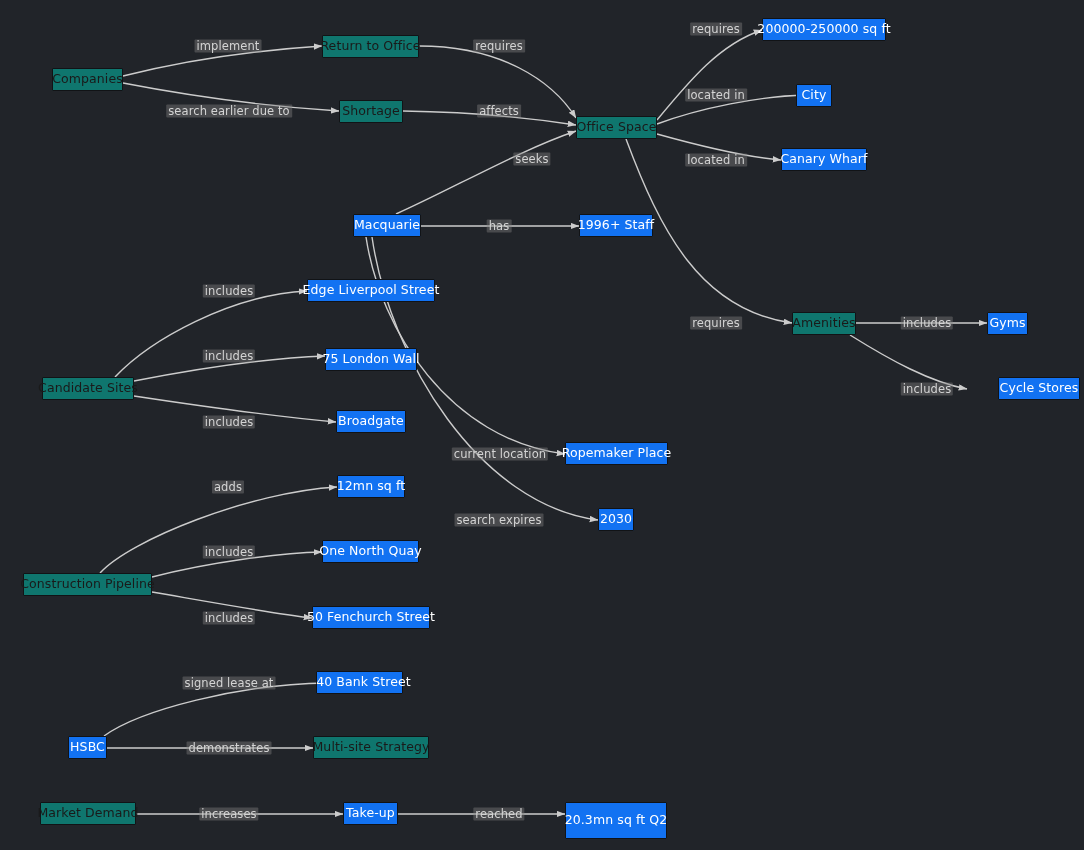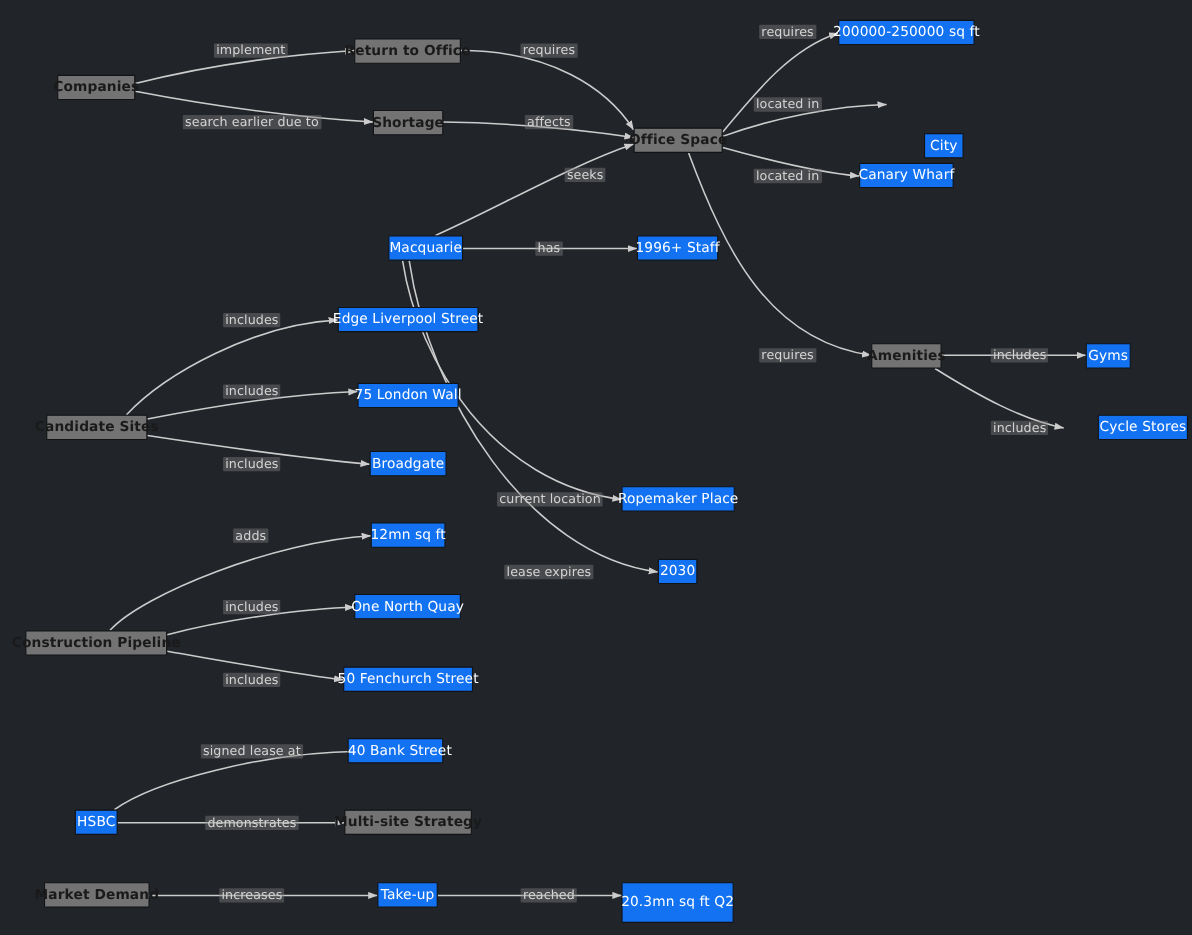--- a/index.html
+++ b/index.html
@@ -38,23 +38,23 @@
     font-size: 12.5px;
     line-height: 1;
     white-space: nowrap;
     letter-spacing: 0.1px;
     padding: 0 8px;
     height: 23px;
     border-radius: 1px;
     cursor: pointer;
   }
   .node.concept {
-    background: #737373;
+    background: #0f766e;
     color: #1a1a1a;
-    font-weight: 700;
+    font-weight: 400;
   }
   .node.entity {
     background: #1272F2;
     color: #ffffff;
     font-weight: 400;
   }
   .edge-label {
     position: absolute;
     transform: translate(-50%, -50%);
     background: rgba(128,128,128,0.42);
@@ -116,36 +116,36 @@
       <div class="edge-label" style="left: 716px; top: 95px;">located in</div>
       <div class="edge-label" style="left: 716px; top: 160px;">located in</div>
       <div class="edge-label" style="left: 716px; top: 323px;">requires</div>
       <div class="edge-label" style="left: 499px; top: 226px;">has</div>
       <div class="edge-label" style="left: 927px; top: 323px;">includes</div>
       <div class="edge-label" style="left: 927px; top: 389px;">includes</div>
       <div class="edge-label" style="left: 229px; top: 291px;">includes</div>
       <div class="edge-label" style="left: 229px; top: 356px;">includes</div>
       <div class="edge-label" style="left: 229px; top: 422px;">includes</div>
       <div class="edge-label" style="left: 500px; top: 454px;">current location</div>
-      <div class="edge-label" style="left: 499px; top: 520px;">lease expires</div>
+      <div class="edge-label" style="left: 499px; top: 520px;">search expires</div>
       <div class="edge-label" style="left: 228px; top: 487px;">adds</div>
       <div class="edge-label" style="left: 229px; top: 552px;">includes</div>
       <div class="edge-label" style="left: 229px; top: 618px;">includes</div>
       <div class="edge-label" style="left: 229px; top: 683px;">signed lease at</div>
       <div class="edge-label" style="left: 229px; top: 748px;">demonstrates</div>
       <div class="edge-label" style="left: 229px; top: 814px;">increases</div>
       <div class="edge-label" style="left: 499px; top: 814px;">reached</div>
     </div>
   <div id="node-layer">
       <div class="node concept" style="left: 52px; top: 68px; width: 71px; height: 23px;">Companies</div>
       <div class="node concept" style="left: 322px; top: 35px; width: 97px; height: 23px;">Return to Office</div>
       <div class="node concept" style="left: 339px; top: 100px; width: 64px; height: 23px;">Shortage</div>
       <div class="node concept" style="left: 576px; top: 116px; width: 81px; height: 23px;">Office Space</div>
       <div class="node entity" style="left: 762px; top: 18px; width: 124px; height: 23px;">200000-250000 sq ft</div>
-      <div class="node entity" style="left: 840px; top: 84px; width: 36px; height: 23px; margin-top: 37px;">City</div>
+      <div class="node entity" style="left: 796px; top: 84px; width: 36px; height: 23px;">City</div>
       <div class="node entity" style="left: 781px; top: 148px; width: 86px; height: 23px;">Canary Wharf</div>
       <div class="node entity" style="left: 353px; top: 214px; width: 68px; height: 23px;">Macquarie</div>
       <div class="node entity" style="left: 579px; top: 214px; width: 74px; height: 23px;">1996+ Staff</div>
       <div class="node concept" style="left: 792px; top: 312px; width: 64px; height: 23px;">Amenities</div>
       <div class="node entity" style="left: 987px; top: 312px; width: 41px; height: 23px;">Gyms</div>
       <div class="node entity" style="left: 998px; top: 377px; width: 82px; height: 23px;">Cycle Stores</div>
       <div class="node concept" style="left: 42px; top: 377px; width: 92px; height: 23px;">Candidate Sites</div>
       <div class="node entity" style="left: 307px; top: 279px; width: 128px; height: 23px;">Edge Liverpool Street</div>
       <div class="node entity" style="left: 325px; top: 348px; width: 92px; height: 23px;">75 London Wall</div>
       <div class="node entity" style="left: 336px; top: 410px; width: 70px; height: 23px;">Broadgate</div>

